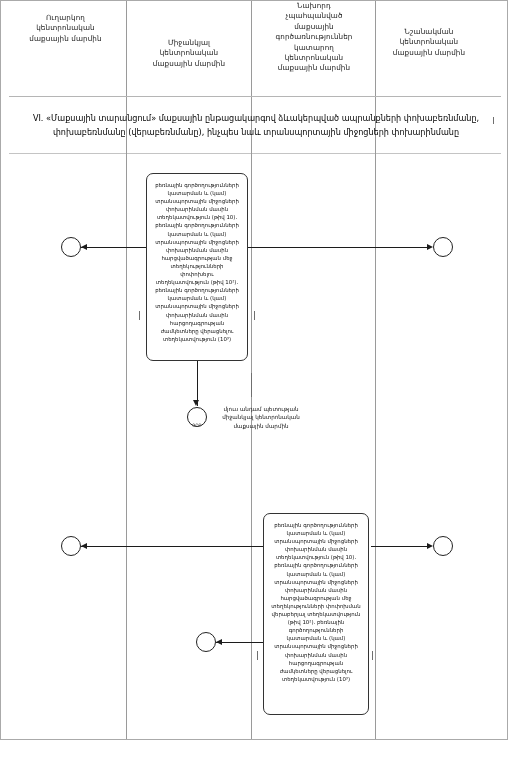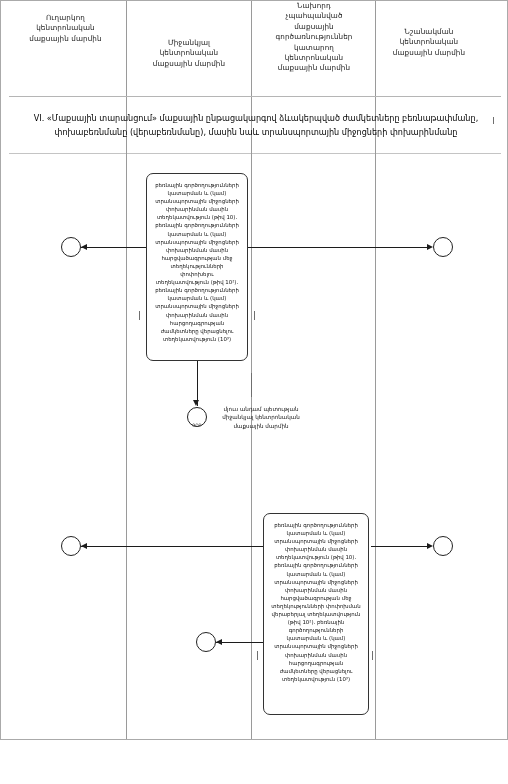--- a/index.html
+++ b/index.html
@@ -174,22 +174,22 @@
 
   <div class="header-band">
     <div class="lane-head" style="left:12px; width:105px;">Ուղարկող<br>կենտրոնական<br>մաքսային մարմին</div>
     <div class="lane-head" style="left:134px; width:108px; top:37px;">Միջանկյալ<br>կենտրոնական<br>մաքսային մարմին</div>
     <div class="lane-head" style="left:260px; width:106px; top:0;">Նախորդ<br>չպահպանված<br>մաքսային<br>գործառնություններ<br>կատարող<br>կենտրոնական<br>մաքսային մարմին</div>
     <div class="lane-head" style="left:372px; width:112px; top:26px;">Նշանակման<br>կենտրոնական<br>մաքսային մարմին</div>
   </div>
   <div class="header-rule"></div>
 
   <div class="section-title">
-    <div>VI. «Մաքսային տարանցում» մաքսային ընթացակարգով ձևակերպված ժամկետները բեռնաթափմանը,</div>
-    <div>փոխաբեռնմանը (վերաբեռնմանը), մասին նաև տրանսպորտային միջոցների փոխարինմանը</div>
+    <div>VI. «Մաքսային տարանցում» մաքսային ընթացակարգով ձևակերպված ապրանքների փոխաբեռնմանը,</div>
+    <div>փոխաբեռնմանը (վերաբեռնմանը), ինչպես նաև տրանսպորտային միջոցների փոխարինմանը</div>
   </div>
   <div class="title-rule"></div>
   <div class="title-tick" style="left:125px;"></div>
   <div class="title-tick" style="left:250px;"></div>
   <div class="title-tick" style="left:374px;"></div>
   <div class="stub" style="left:492px; top:116px; height:7px;"></div>
 
   <div class="conn conn-h" style="left:80px; top:246px; width:66px;"></div>
   <div class="arrow arrow-left" style="left:80px; top:243px;"></div>
 

